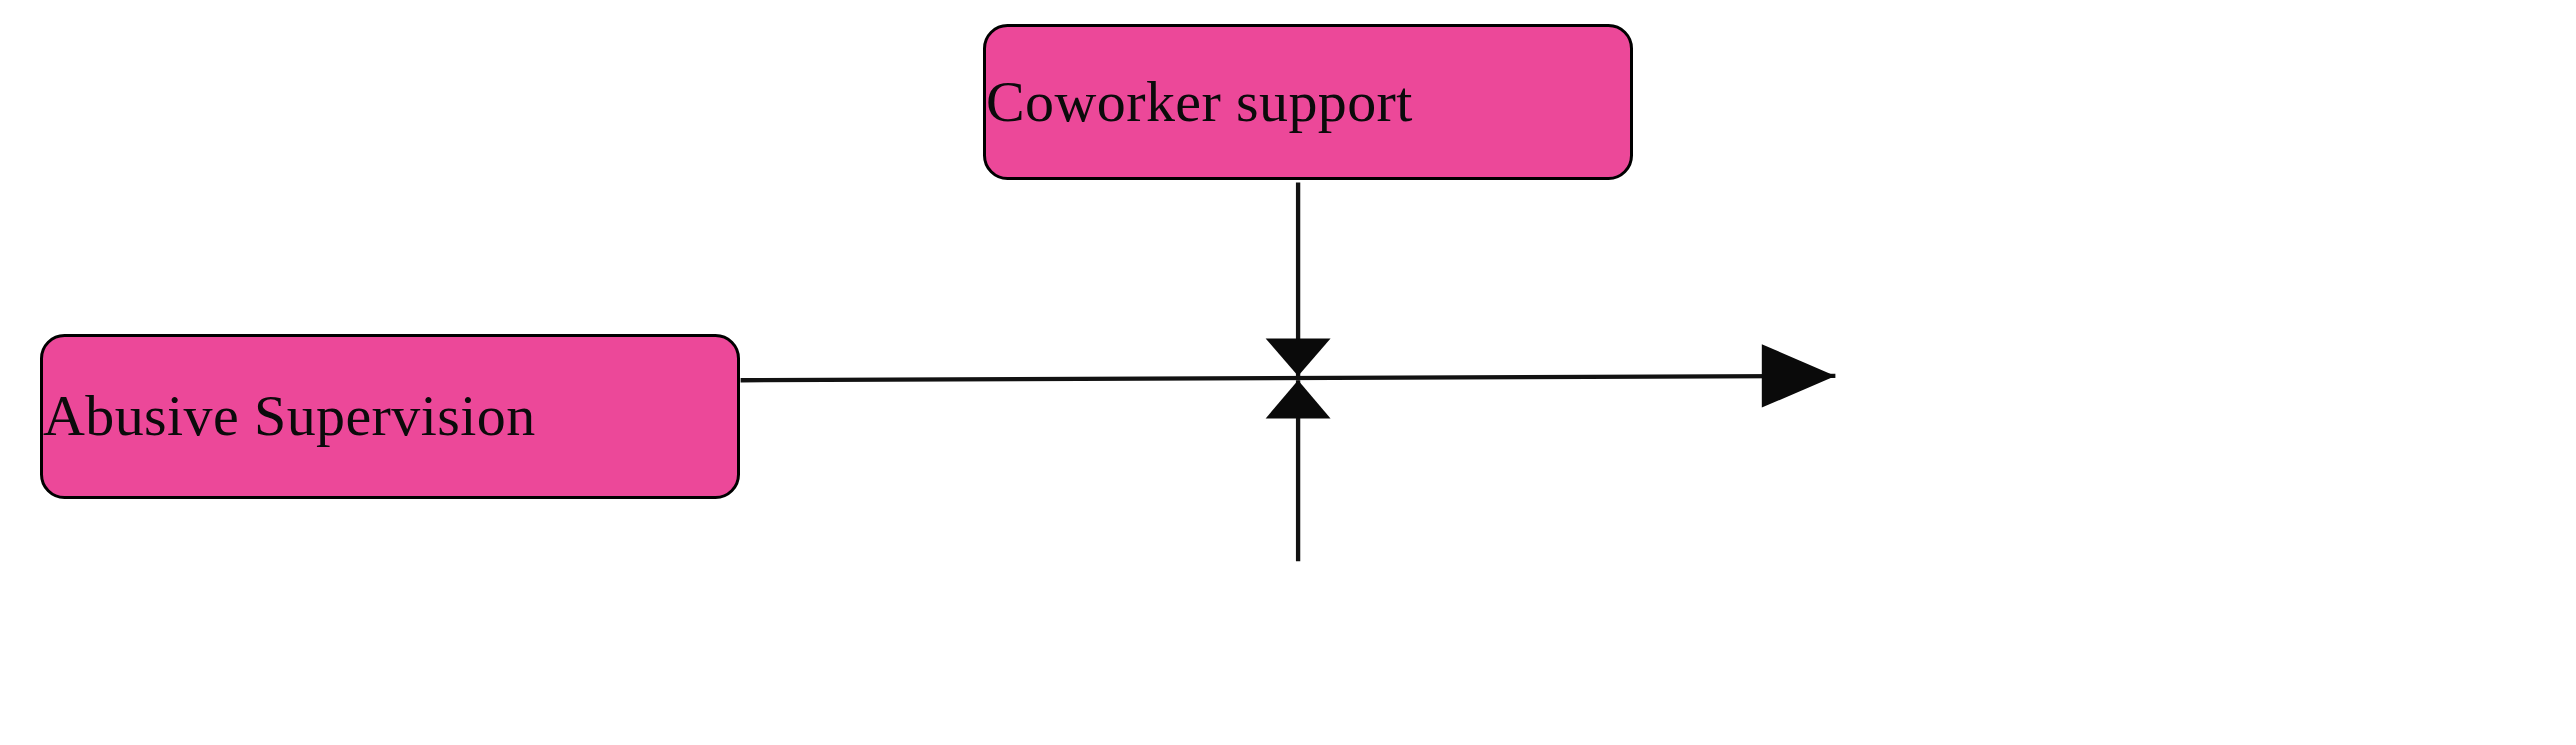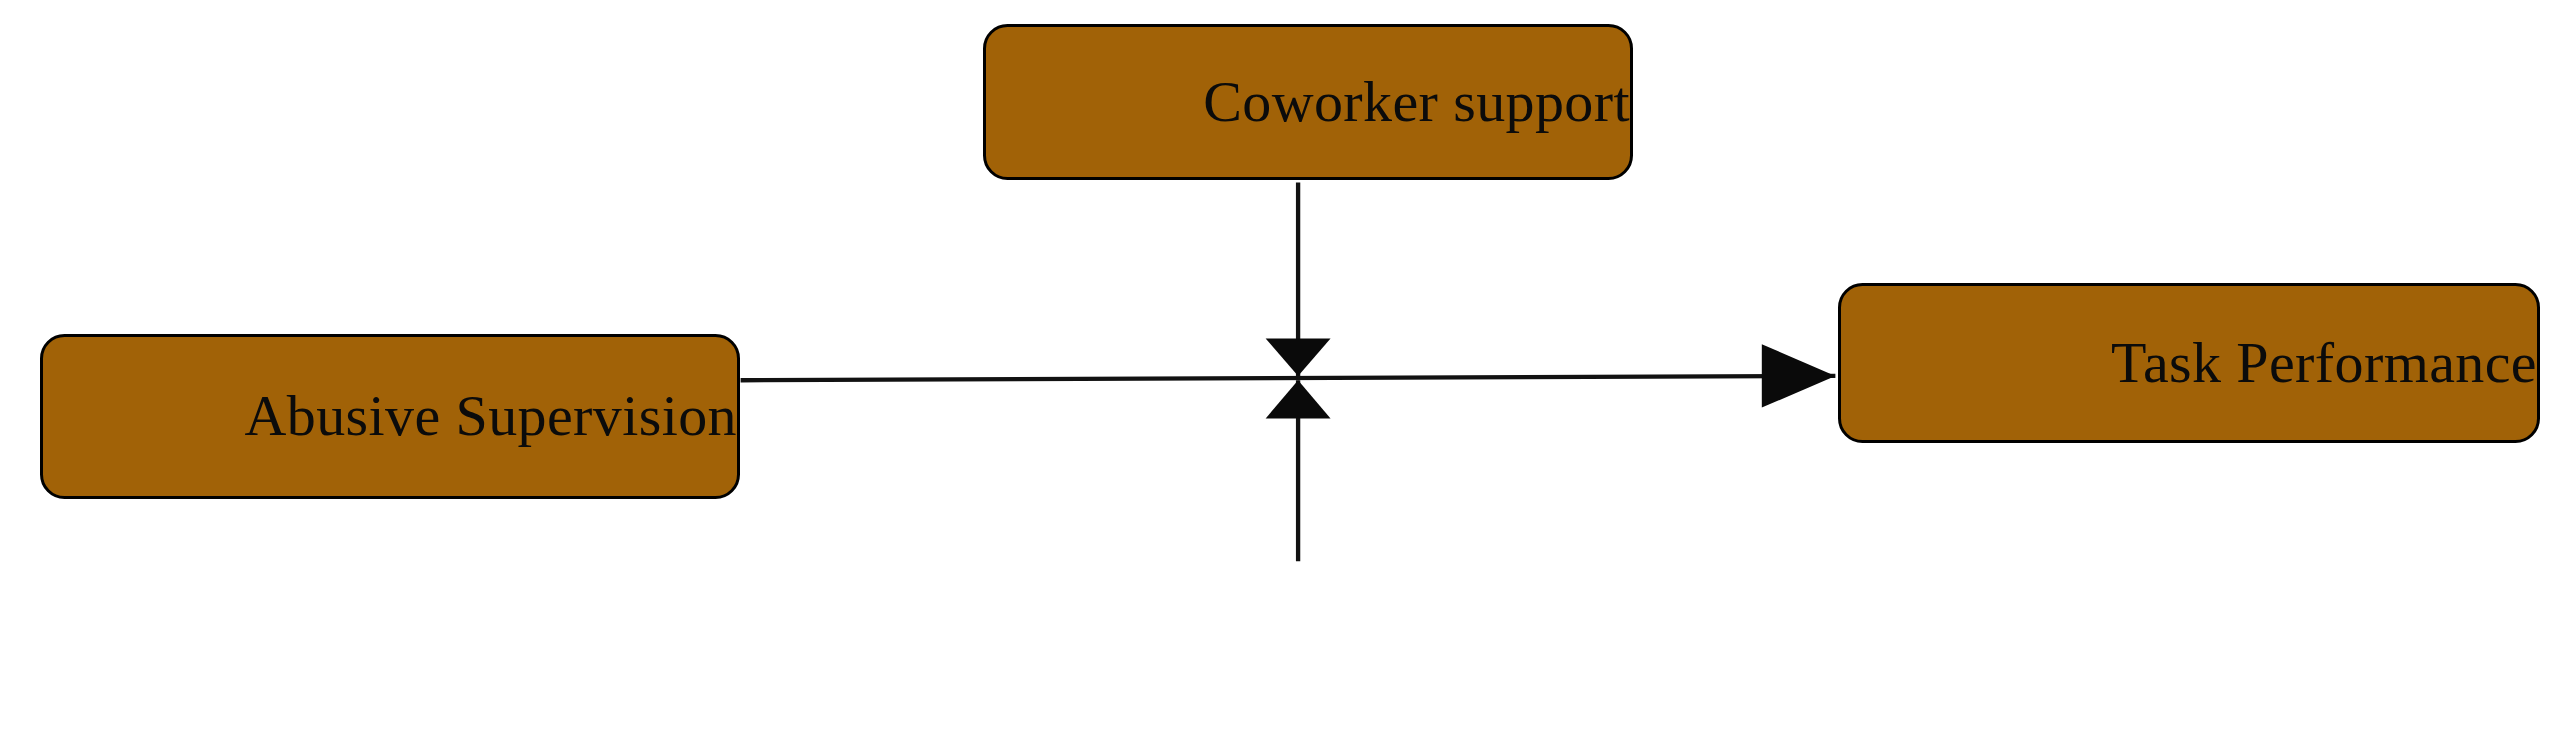--- a/index.html
+++ b/index.html
@@ -12,28 +12,27 @@
     position: relative;
     width: 2576px;
     height: 746px;
     background: #ffffff;
     overflow: hidden;
     font-family: "Liberation Serif", "DejaVu Serif", serif;
   }
   .node {
     position: absolute;
     box-sizing: border-box;
-    background: #a16207;
+    background: #ec4899;
     border: 3.6px solid #000000;
     border-radius: 24.5px;
     display: flex;
     align-items: center;
-    justify-content: flex-end;
+    justify-content: flex-start;
     z-index: 3;
-    padding-left: 16px;
   }
   .node-label {
     font-family: "Liberation Serif", "DejaVu Serif", serif;
     font-size: 58px;
     line-height: 1.05;
     color: #0b0b0b;
     letter-spacing: 0.4px;
     white-space: nowrap;
     text-align: center;
     font-weight: 400;
@@ -96,19 +95,16 @@
   </svg>
 
   <div class="node" id="node-abusive-supervision">
     <span class="node-label">Abusive Supervision</span>
   </div>
 
   <div class="node" id="node-coworker-support">
     <span class="node-label">Coworker support</span>
   </div>
 
-  <div class="node" id="node-task-performance">
-    <span class="node-label">Task Performance</span>
-  </div>
 
 
 </div>
 
 
 </body></html>

